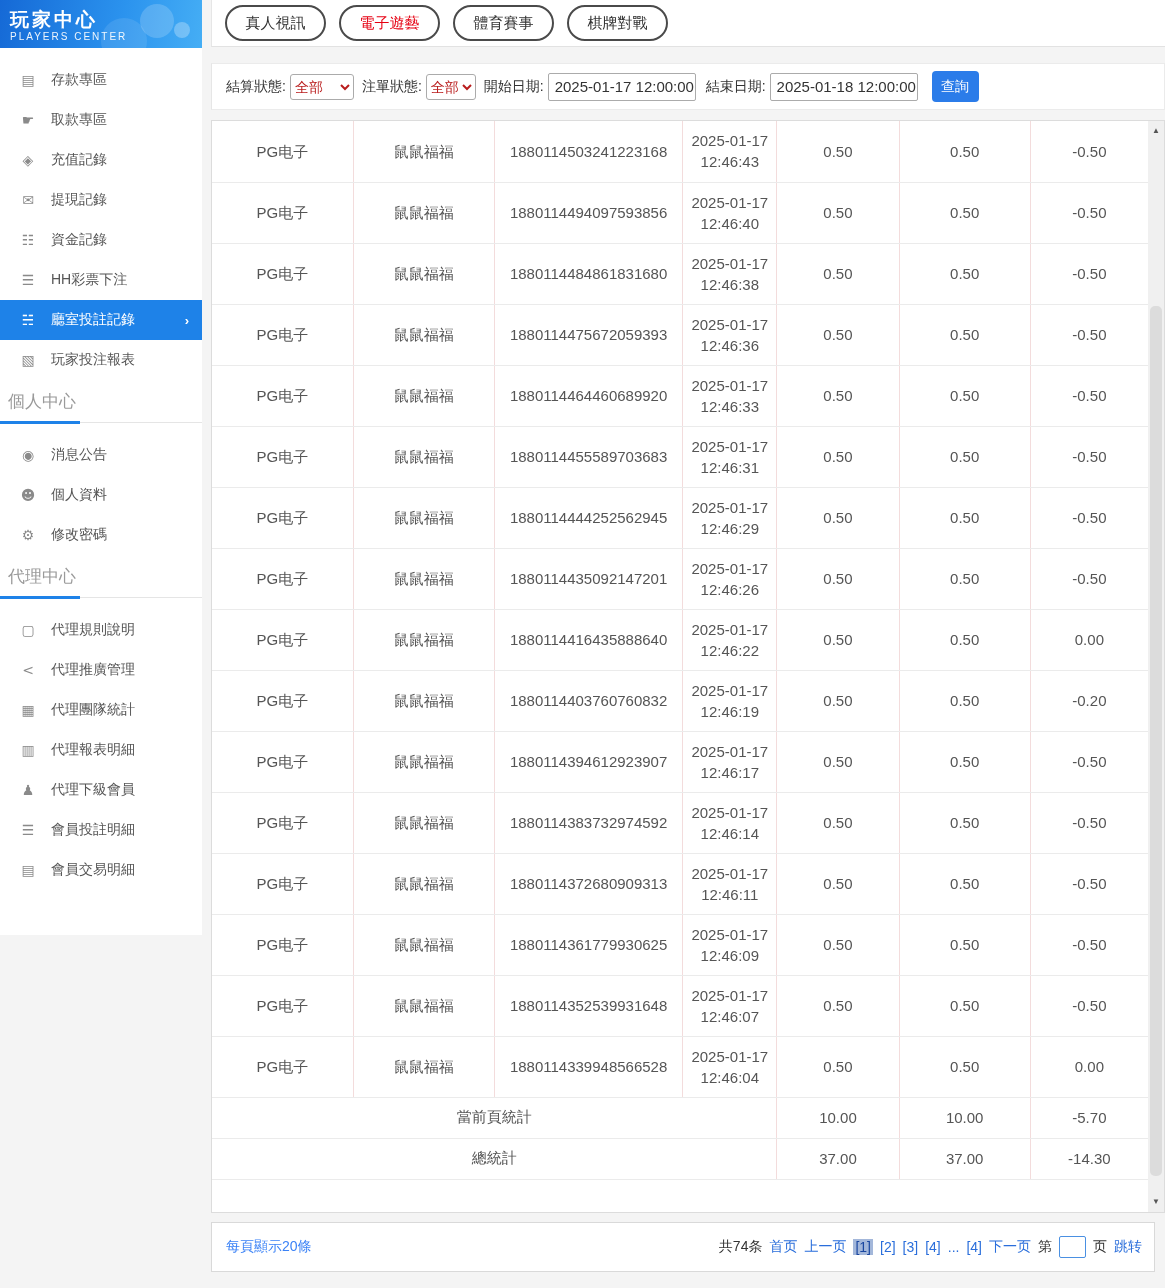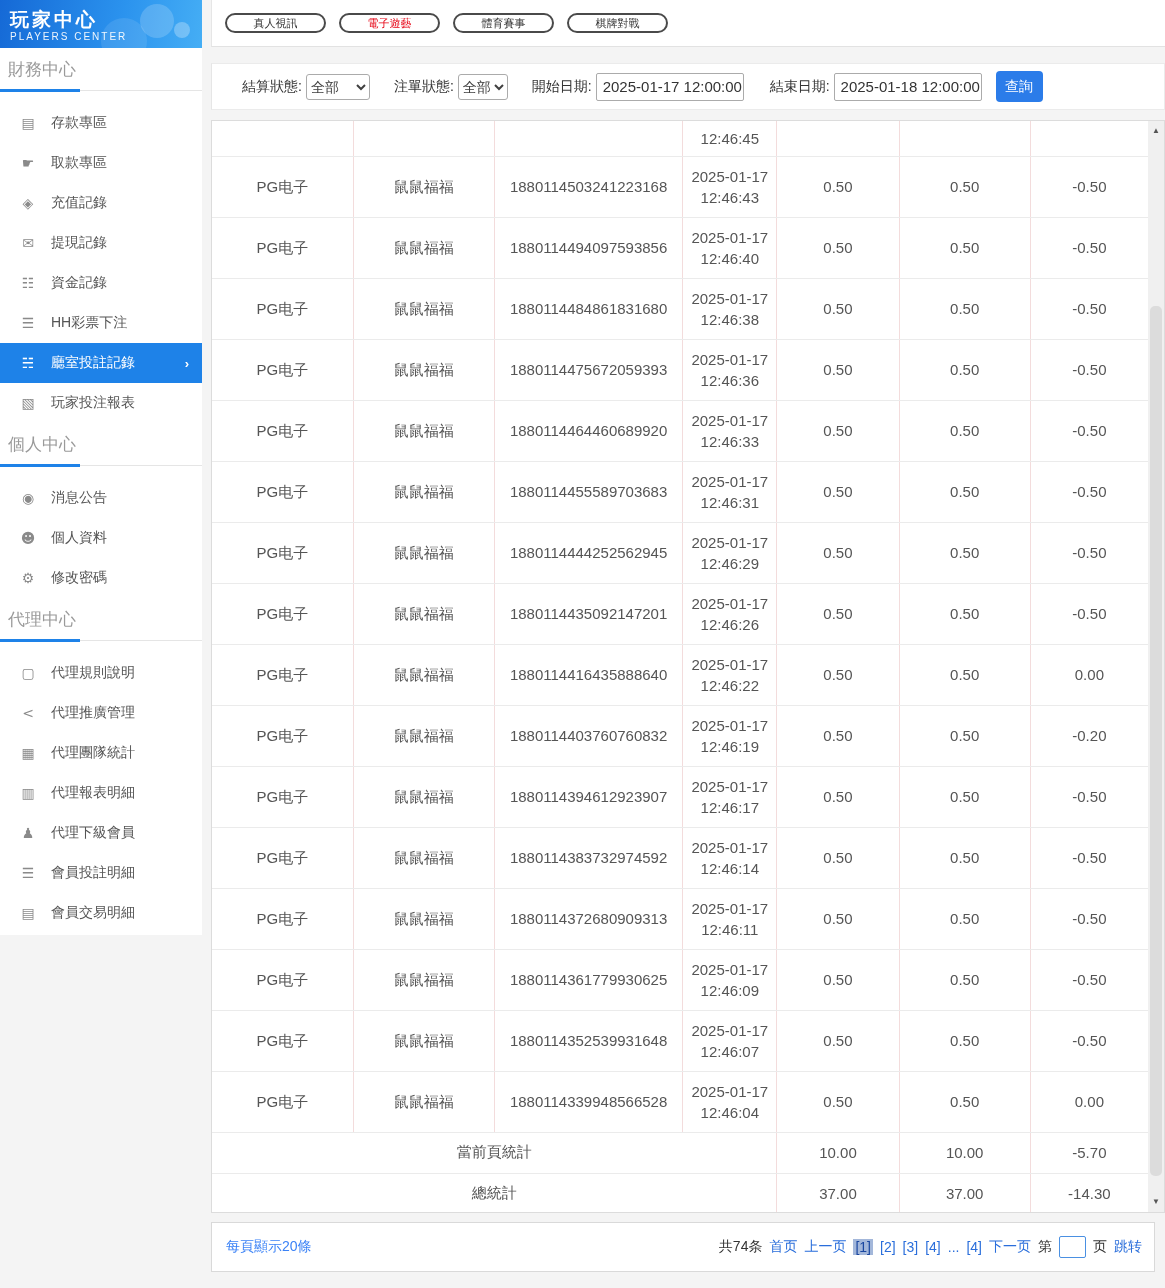--- a/index.html
+++ b/index.html
@@ -41,34 +41,34 @@
   .side-item.active { background:#1e82e8; }
   .side-item.active .ico, .side-item.active .lbl { color:#fff; }
   .side-item.active .arrow { position:absolute; right:13px; color:#fff; font-size:13px; font-weight:bold;}
   
   .tabs-bar {
     position:absolute; left:211px; top:0; width:954px; height:47px;
     background:#fff; border-bottom:1px solid #e2e2e2; border-left:1px solid #e6e6e6;
     display:flex; align-items:center; padding-left:13px;
   }
   .pill {
-    width:101px; height:20px; border:2px solid #4a4a4a; border-radius:18px;
+    width:101px; height:36px; border:2px solid #4a4a4a; border-radius:18px;
     display:flex; align-items:center; justify-content:center;
-    font-size:11px; color:#333; margin-right:13px; background:#fff; cursor:pointer;
+    font-size:15px; color:#333; margin-right:13px; background:#fff; cursor:pointer;
   }
   .pill.active { color:#e60012; }
   .filter-bar {
     position:absolute; left:211px; top:63px; width:954px; height:47px;
     background:#fff; border:1px solid #ebebeb; border-left:1px solid #e6e6e6;
     display:flex; align-items:center; padding-left:14px; font-size:14px; color:#333;
   }
-  .filter-bar label { margin-right:4px;margin-left:16px; }
+  .filter-bar label { margin-right:4px; }
   .filter-bar select {
     height:26px; border:1px solid #ababab; border-radius:3px; background:#fff;
-    font-size:14px; color:#404040; margin-right:8px; font-family:inherit;
+    font-size:14px; color:#b91c1c; margin-right:8px; font-family:inherit;
   }
   .sel-settle { width:64px; }
   .sel-order { width:50px; }
   .filter-bar input[type=text] {
     height:28px; width:148px; border:1px solid #ababab; border-radius:2px;
     font-size:15px; color:#333; padding-left:6px; margin-right:10px; font-family:inherit;
   }
   .btn-search {
     width:47px; height:31px; background:#2b7ce9; color:#fff; border:none; border-radius:4px;
     font-size:14px; margin-left:4px; cursor:pointer; font-family:inherit;
@@ -110,21 +110,20 @@
 
 <aside class="sidebar">
   <div class="logo">
     <div class="logo-title">玩家中心</div>
     <div class="logo-sub">PLAYERS CENTER</div>
     <span class="logo-deco3"></span>
     <span class="logo-deco1"></span>
     <span class="logo-deco2"></span>
   </div>
   <nav id="sidebar-sections">
-      <div class="side-section-header">財務中心</div>
       <div class="side-items">
         <div class="side-item">
           <span class="ico">▤</span>
           <span class="lbl">存款專區</span>
         </div>
         <div class="side-item">
           <span class="ico">☛</span>
           <span class="lbl">取款專區</span>
         </div>
         <div class="side-item">
@@ -230,29 +229,20 @@
     <colgroup>
       <col style="width:141px">
         <col style="width:141px">
         <col style="width:188px">
       <col style="width:94px">
         <col style="width:122px">
         <col style="width:131px">
         <col style="width:118px">
     </colgroup>
     <tbody id="records-body">
-      <tr class="partial-row">
-        <td></td>
-          <td></td>
-          <td></td>
-        <td>12:46:45</td>
-        <td></td>
-          <td></td>
-          <td></td>
-      </tr>
     <tr class="data-row">
           <td>PG电子</td>
           <td>鼠鼠福福</td>
           <td>1880114503241223168</td>
           <td>2025-01-17 12:46:43</td>
           <td>0.50</td>
           <td>0.50</td>
           <td>-0.50</td>
         </tr>
         <tr class="data-row">

